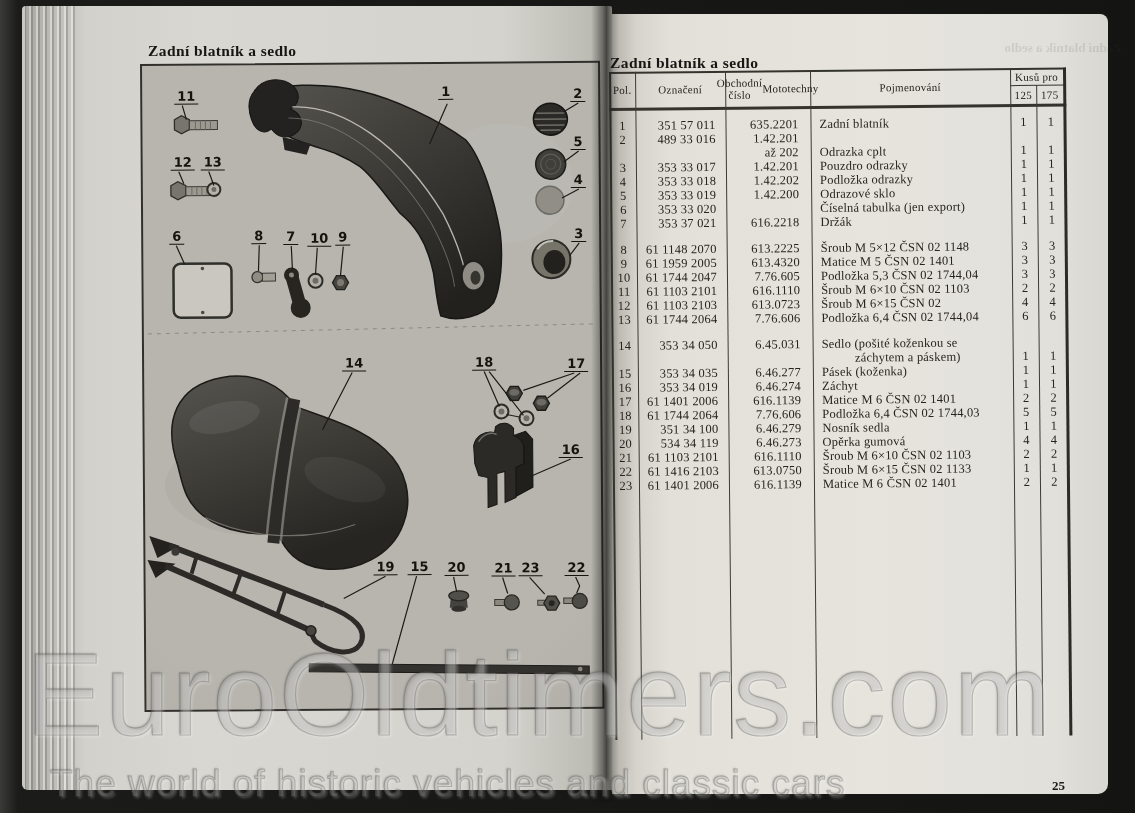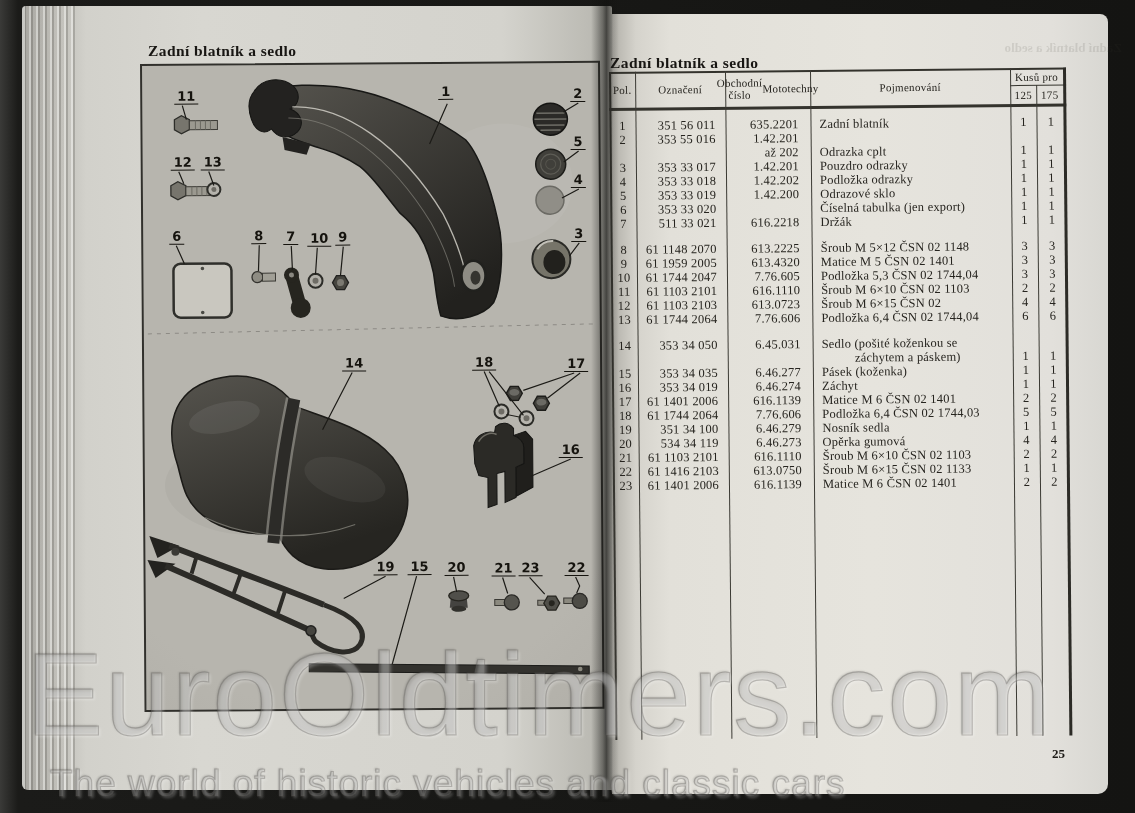--- a/index.html
+++ b/index.html
@@ -31,21 +31,21 @@
     background:radial-gradient(130% 120% at 45% 35%, #b7b5ae 55%, #a5a39c 100%); }
   .diagram-frame svg { position:absolute; left:0; top:0; width:455px; height:643px; z-index:1; }
   .plbl { position:absolute; z-index:2; font:700 13px "DejaVu Sans",sans-serif; color:#15130e;
     border-bottom:1.5px solid #15130e; padding:0 3px 0 3px; line-height:14px; text-align:center; }
 
   
   .rp-title { position:absolute; left:-2px; top:40px; font:700 15.5px "Liberation Serif",serif;
     letter-spacing:.4px; color:#181613; }
   .ghost { position:absolute; left:295px; top:26px; width:215px; transform:scaleX(-1);
     opacity:.12; filter:blur(.7px); font:700 13px "Liberation Serif",serif; color:#3a3830; }
-  .page-num { position:absolute; left:440px; top:732px; font:700 13px "Liberation Serif",serif; color:#1c1a16;text-align:right; }
+  .page-num { position:absolute; left:440px; top:764px; font:700 13px "Liberation Serif",serif; color:#1c1a16;text-align:right; }
 
   .tablewrap { position:absolute; left:-3px; top:58px; width:458px; height:670px;
     transform:rotate(-0.55deg); transform-origin:top left; color:#26241f; }
   .vl { position:absolute; top:0; height:668px; width:1.2px; background:#3b3a34; }
   .hl { position:absolute; left:0; width:457px; background:#34332d; }
   .h-cell { position:absolute; display:flex; align-items:center; justify-content:center;
     font:400 11px/12px "Liberation Serif",serif; letter-spacing:.3px; text-align:center; }
   .rows { position:absolute; left:0; top:38px; width:456px; padding-top:9px; }
   .trow { display:grid; grid-template-columns:26px 90px 85px 200px 26px 29px; align-items:start;
     font:400 12.5px/14px "Liberation Serif",serif; letter-spacing:.2px; }
@@ -288,29 +288,29 @@
       </div>
       <div class="h-cell" style="left:201px;top:0;width:200px;height:36px">Pojmenování</div>
       <div class="h-cell" style="left:401px;top:1px;width:53px;height:16px">Kusů pro</div>
       <div class="h-cell" style="left:401px;top:17px;width:26px;height:19px">125</div>
       <div class="h-cell" style="left:427px;top:17px;width:27px;height:19px">175</div>
 
       <div class="rows">
 
       <div class="trow">
           <span class="c-pol">1</span>
-          <span class="c-ozn">351 56 011</span>
+          <span class="c-ozn">351 57 011</span>
           <span class="c-obch">635.2201</span>
           <span class="c-naz">Zadní blatník</span>
           <span class="c-q">1</span>
           <span class="c-q">1</span>
         </div>
           <div class="trow">
           <span class="c-pol">2</span>
-          <span class="c-ozn">353 55 016</span>
+          <span class="c-ozn">489 33 016</span>
           <span class="c-obch">1.42.201
 až 202</span>
           <span class="c-naz">Odrazka cplt</span>
           <span class="c-q">1</span>
           <span class="c-q">1</span>
         </div>
           <div class="trow">
           <span class="c-pol">3</span>
           <span class="c-ozn">353 33 017</span>
           <span class="c-obch">1.42.201</span>
@@ -337,21 +337,21 @@
           <div class="trow">
           <span class="c-pol">6</span>
           <span class="c-ozn">353 33 020</span>
           <span class="c-obch"></span>
           <span class="c-naz">Číselná tabulka (jen export)</span>
           <span class="c-q">1</span>
           <span class="c-q">1</span>
         </div>
           <div class="trow">
           <span class="c-pol">7</span>
-          <span class="c-ozn">511 33 021</span>
+          <span class="c-ozn">353 37 021</span>
           <span class="c-obch">616.2218</span>
           <span class="c-naz">Držák</span>
           <span class="c-q">1</span>
           <span class="c-q">1</span>
         </div>
           <div class="trow gap">
           <span class="c-pol">8</span>
           <span class="c-ozn">61 1148 2070</span>
           <span class="c-obch">613.2225</span>
           <span class="c-naz">Šroub M 5×12 ČSN 02 1148</span>

